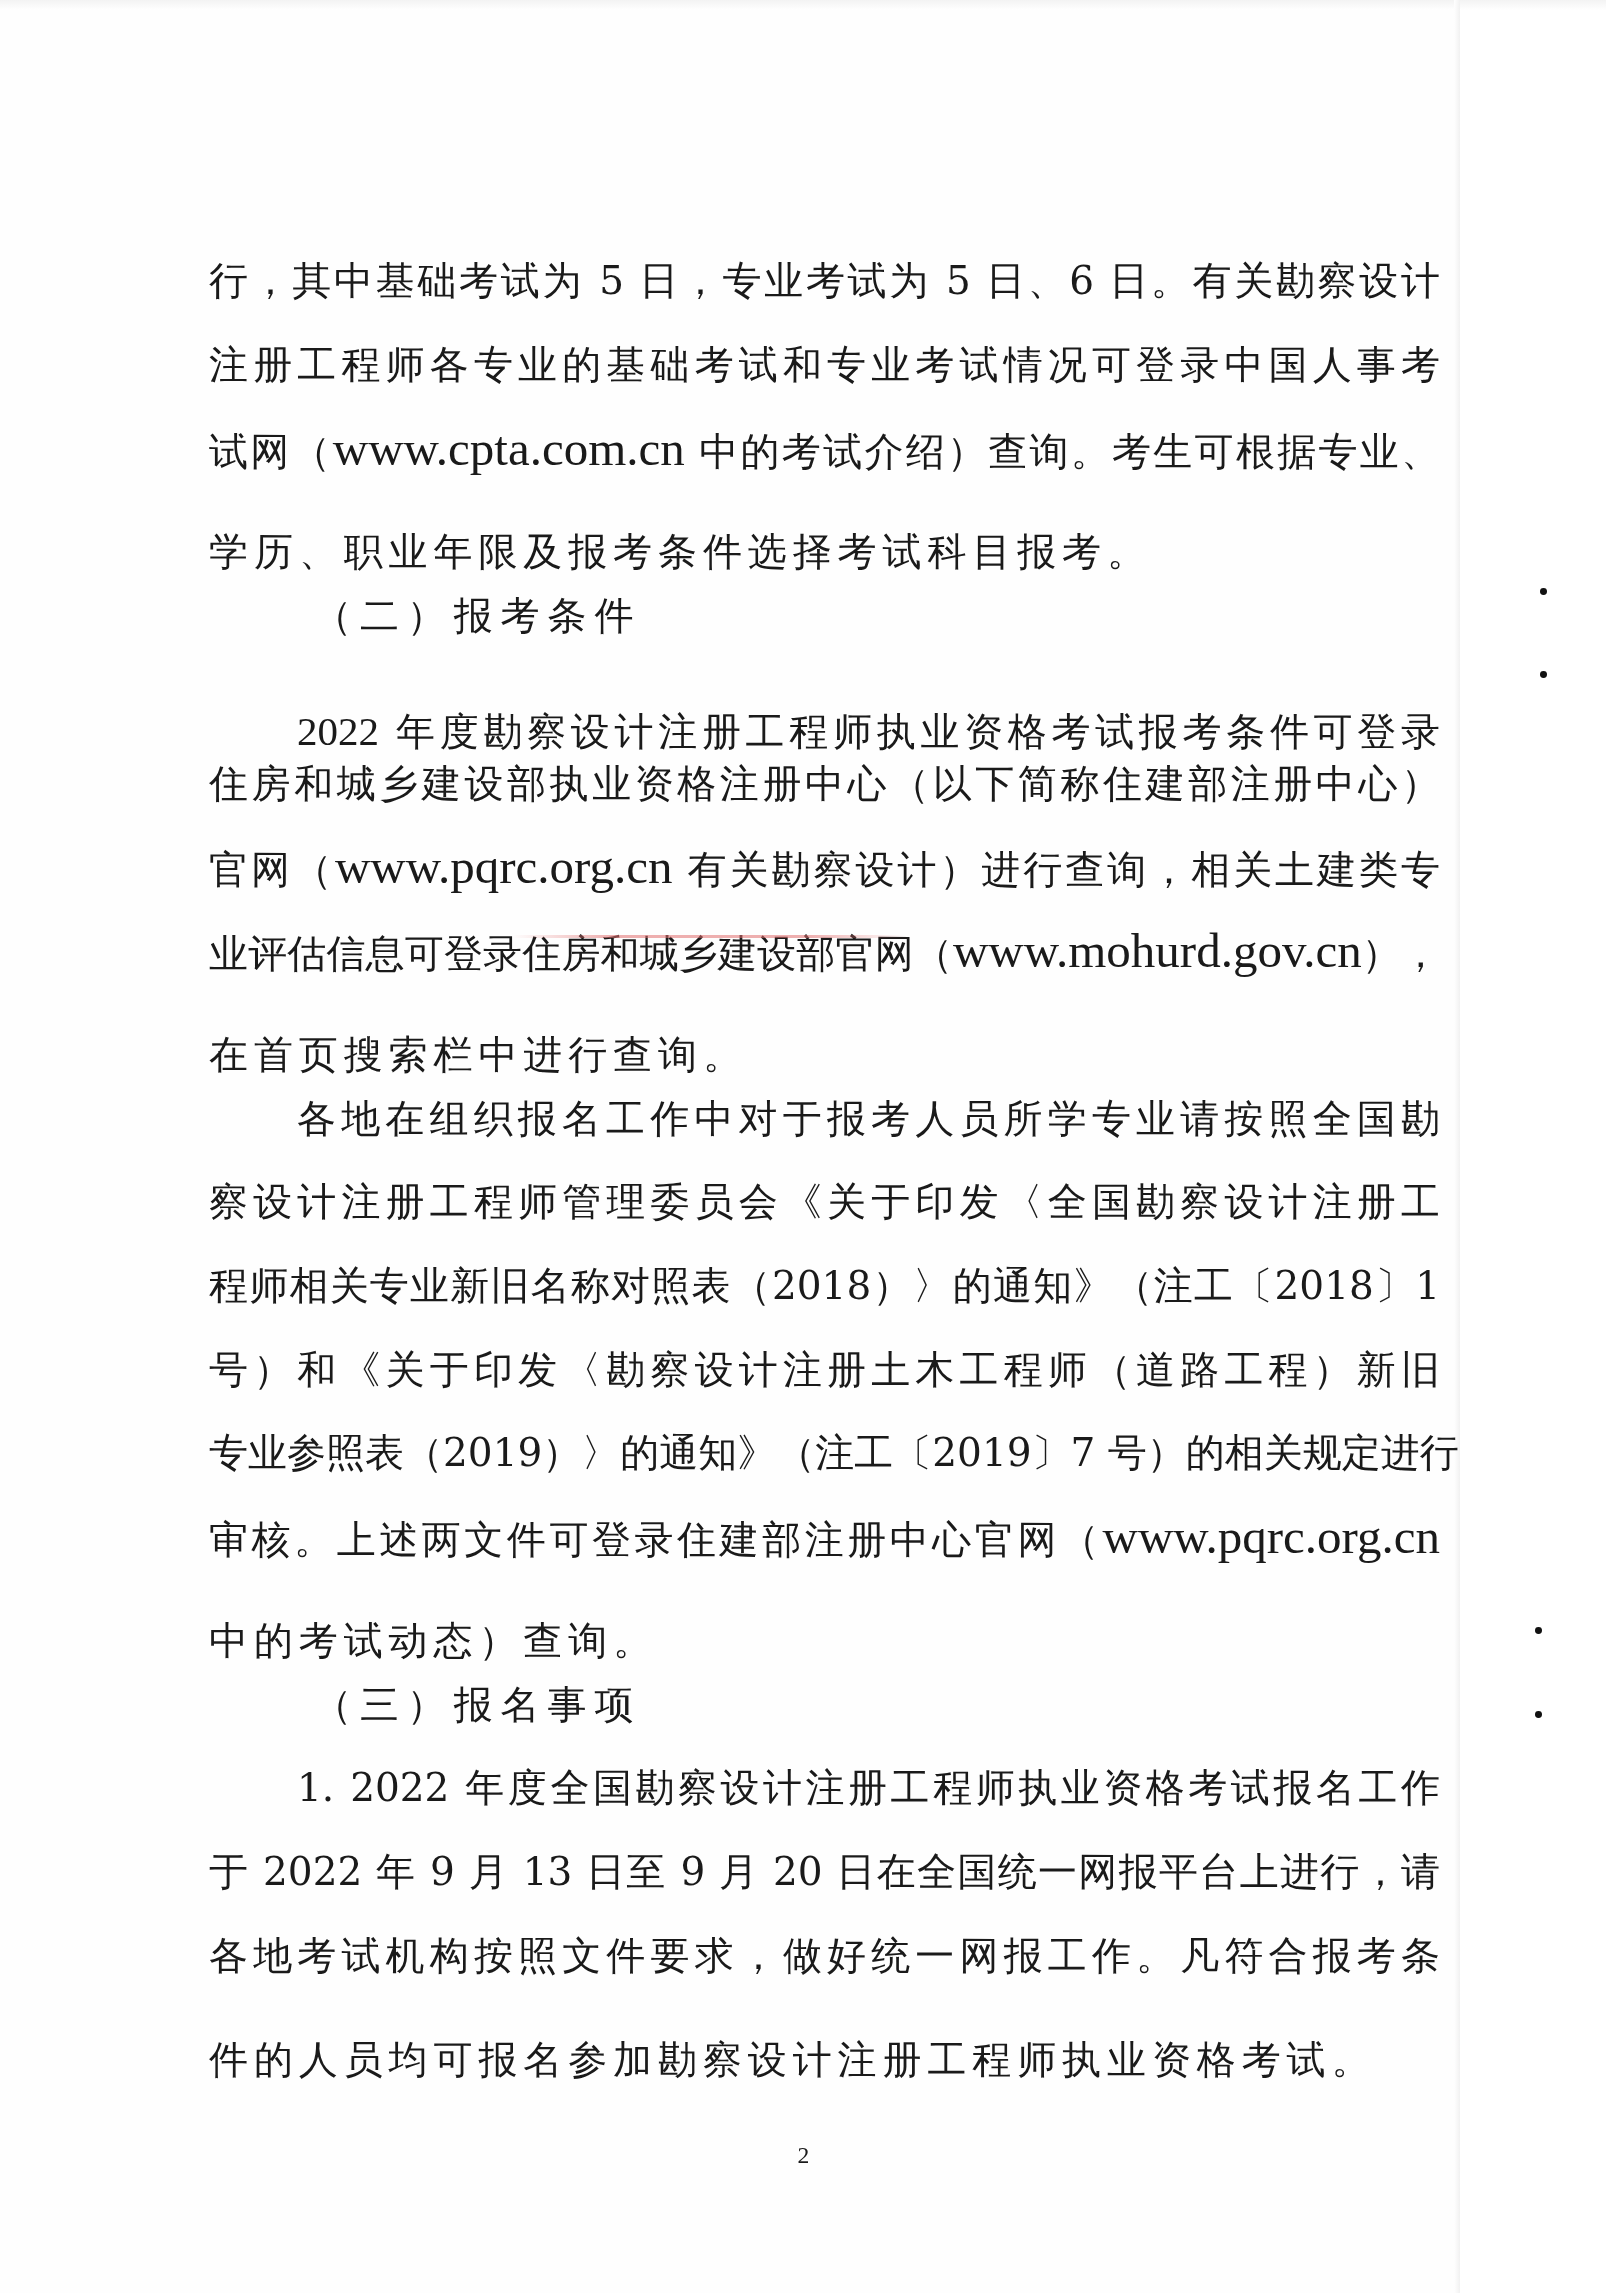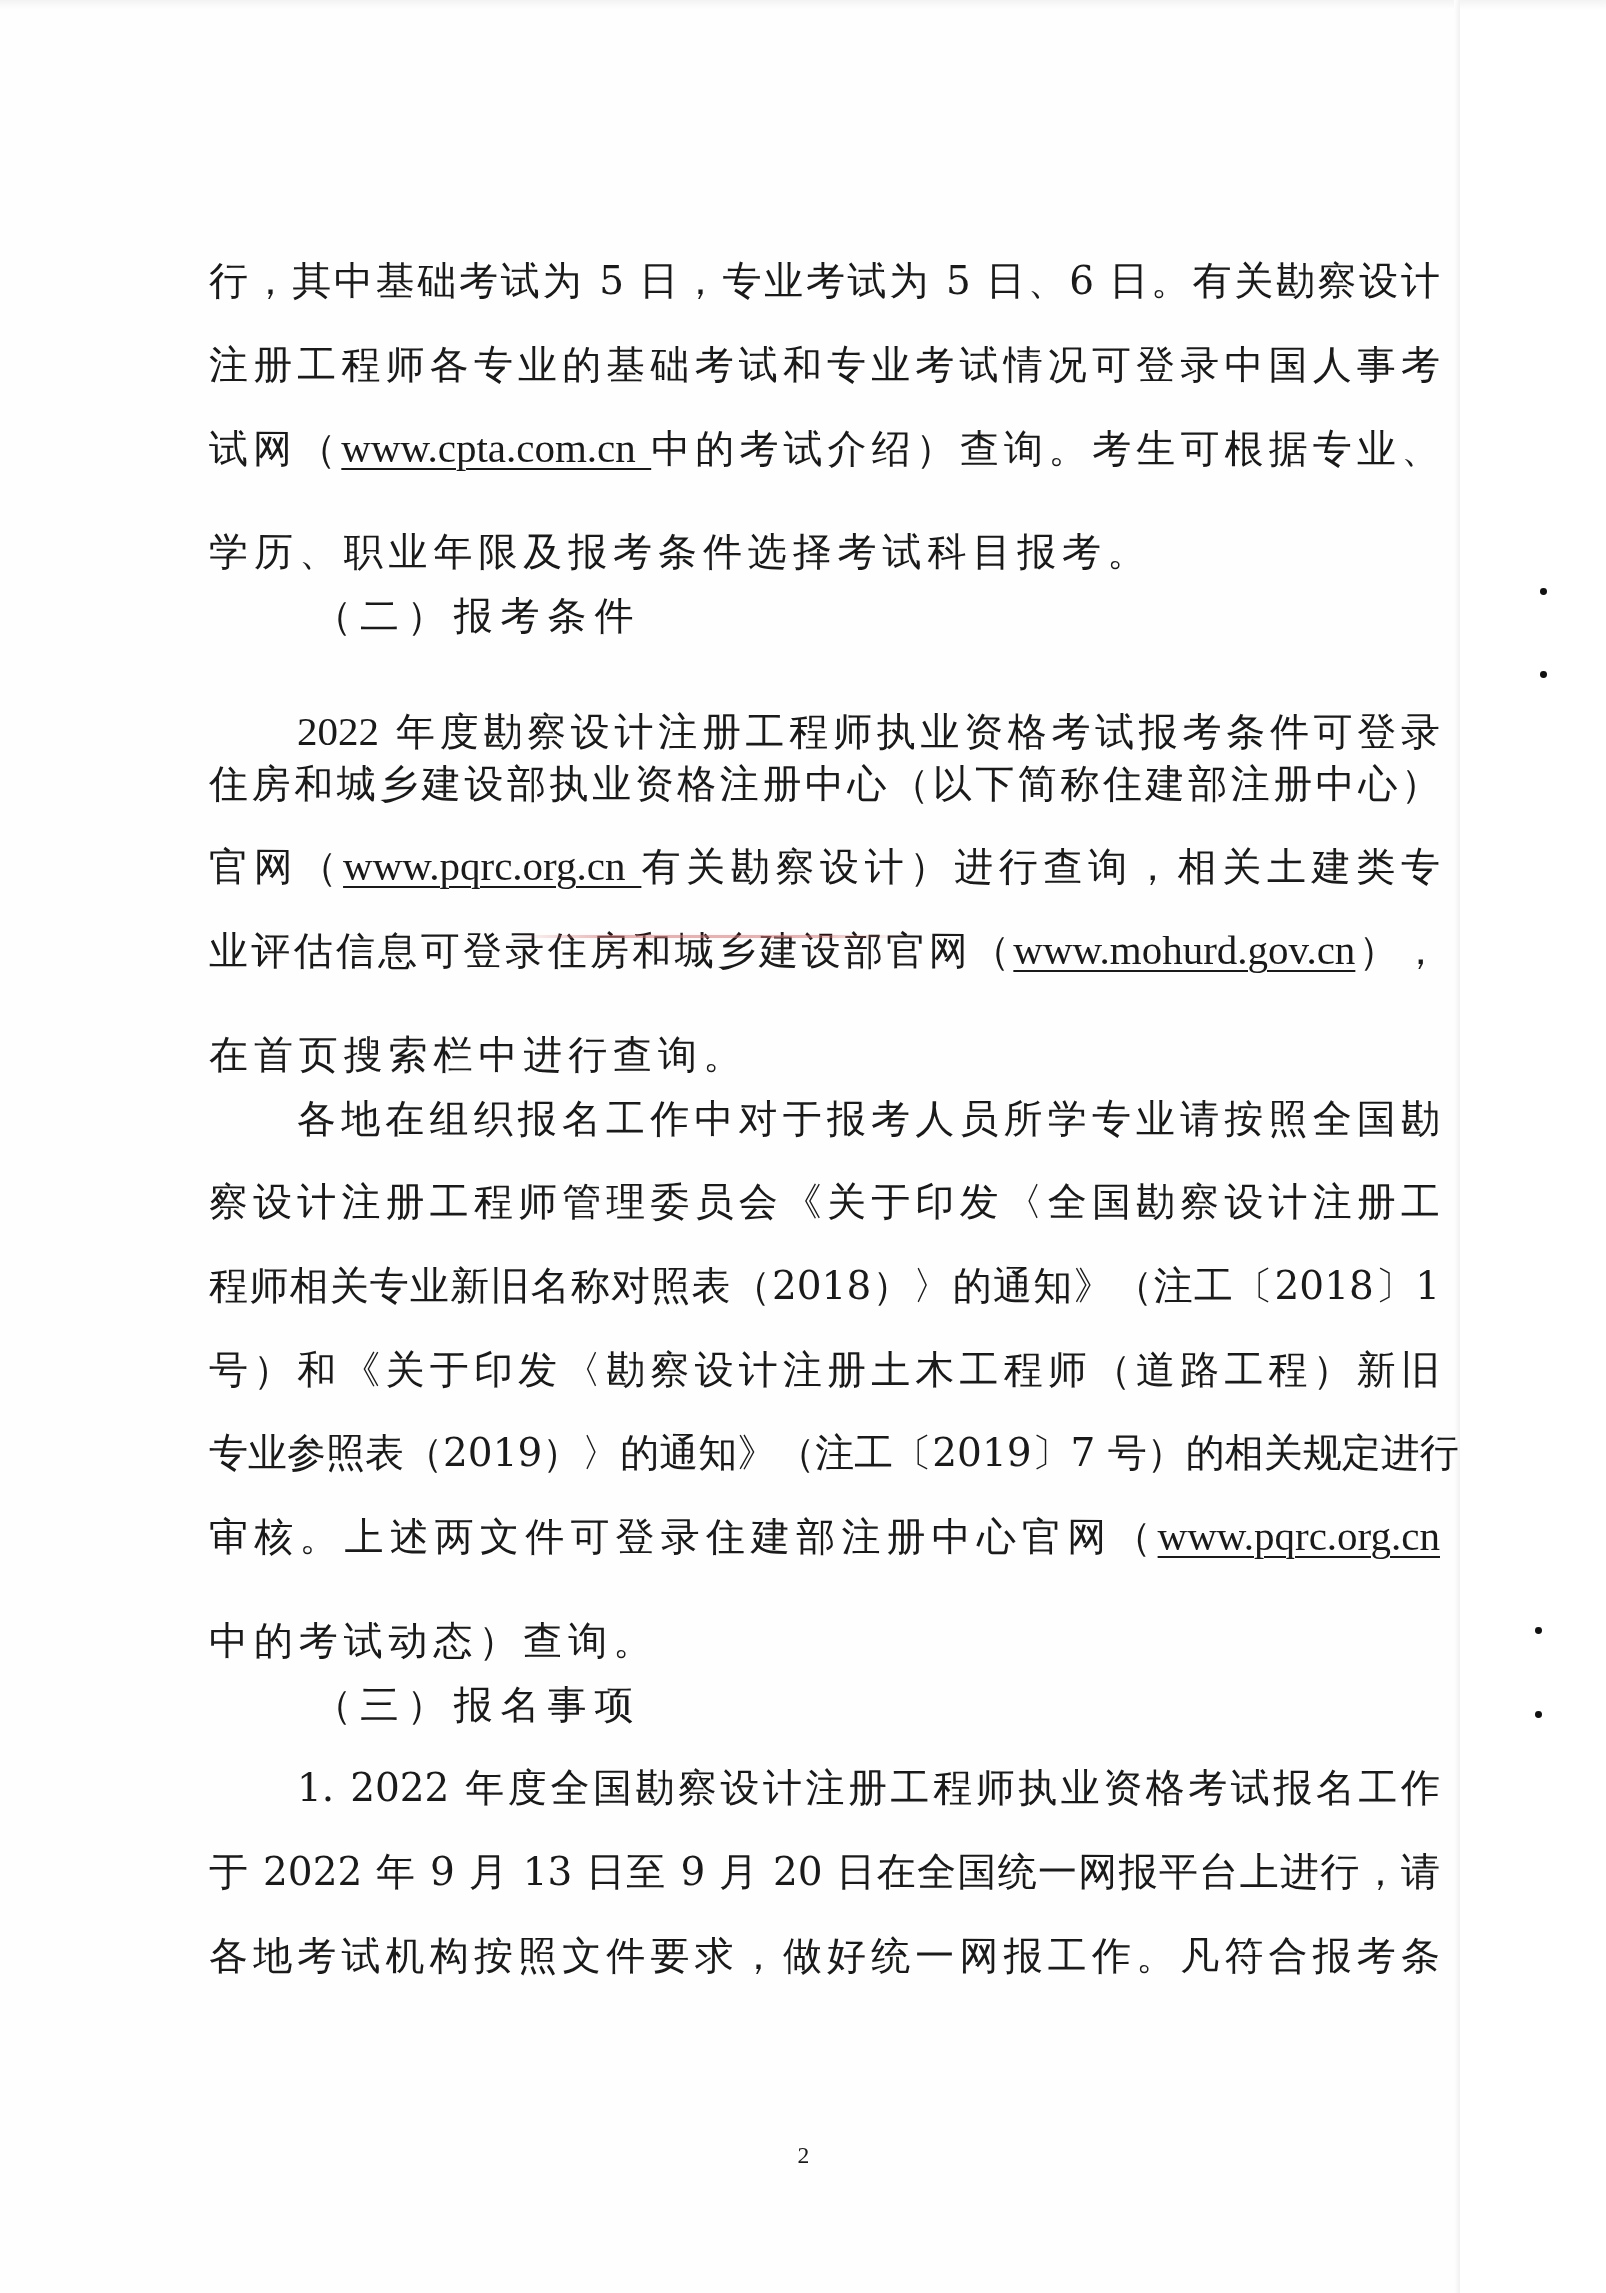--- a/index.html
+++ b/index.html
@@ -59,25 +59,24 @@
     .heading {
       position: absolute;
       left: 313px;
       height: 59px;
       font-size: 39px;
       line-height: 59px;
       letter-spacing: 7.9px;
       white-space: nowrap;
     }
     .link {
-      text-decoration: underline;
       text-decoration-thickness: 2px;
       text-underline-offset: 5.9px;
       font-family: "Liberation Serif", "DejaVu Serif", serif;
-      font-size: 41px;
+      font-size: 49px;
       letter-spacing: 0;
     }
     .latin {
       font-family: "Liberation Serif", "DejaVu Serif", serif;
       font-size: 41px;
     }
     .red-mark {
       position: absolute;
       left: 512px;
       top: 935px;
@@ -167,20 +166,23 @@
 
   <div class="line indent" style="top:1758px;">
     <span>1. 2022 年度全国勘察设计注册工程师执业资格考试报名工作</span>
   </div>
   <div class="line" style="top:1842px;">
     <span>于 2022 年 9 月 13 日至 9 月 20 日在全国统一网报平台上进行，请</span>
   </div>
   <div class="line" style="top:1926px;">
     <span>各地考试机构按照文件要求，做好统一网报工作。凡符合报考条</span>
   </div>
+  <div class="line last" style="top:2010px;">
+    <span>件的人员均可报名参加勘察设计注册工程师执业资格考试。</span>
+  </div>
 
   <div class="dot" style="left:1540px; top:588px;"></div>
   <div class="dot" style="left:1540px; top:671px;"></div>
   <div class="dot" style="left:1535px; top:1627px;"></div>
   <div class="dot" style="left:1535px; top:1711px;"></div>
 
   <div class="page-number">2</div>
 </div>
 
 

